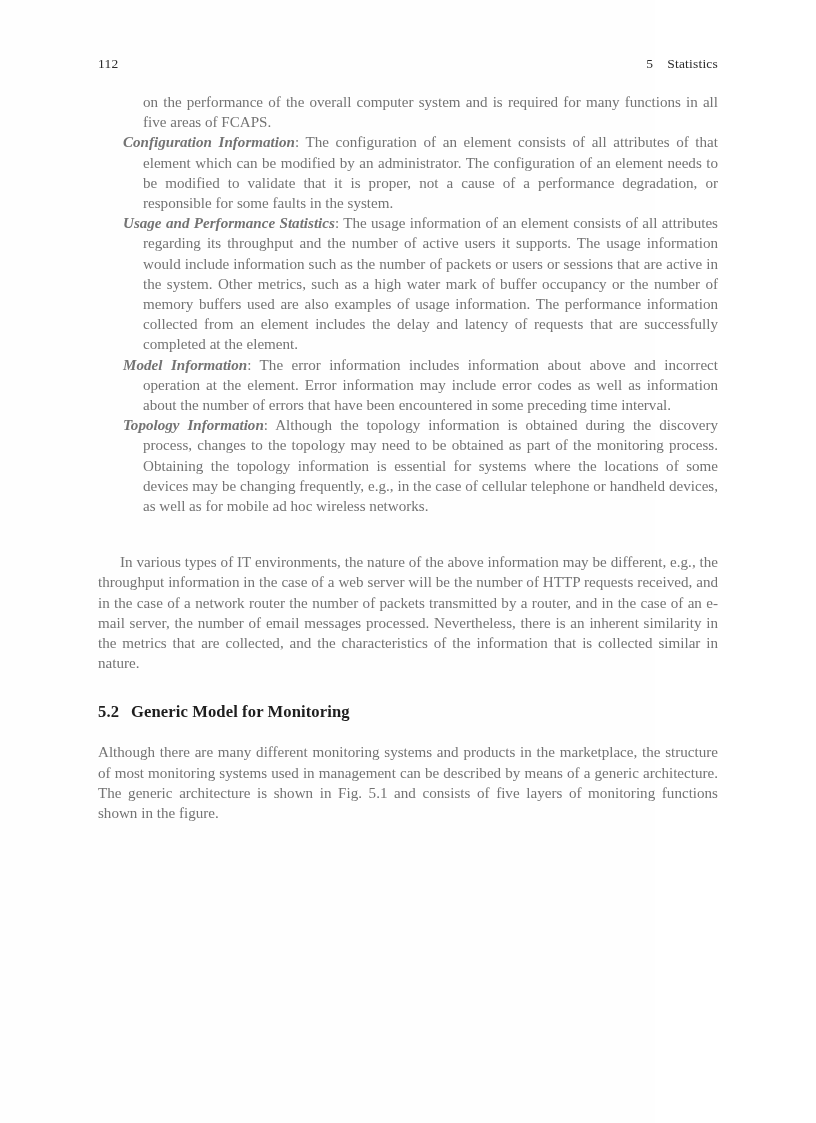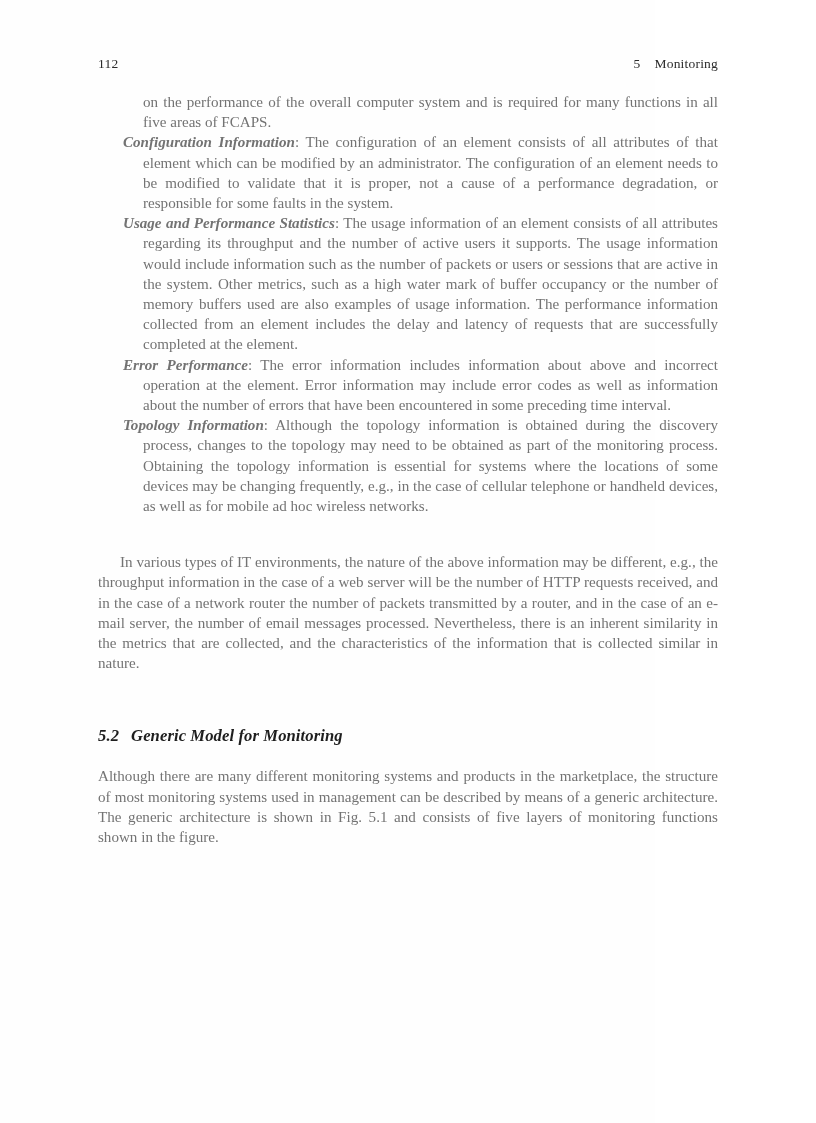--- a/index.html
+++ b/index.html
@@ -86,50 +86,50 @@
   .section-heading {
     margin: 0;
     font-size: 16.6px;
     font-weight: bold;
     line-height: 22px;
     color: #1e1e1e;
     letter-spacing: 0.1px;
   }
   .section-heading .sec-num { margin-right: 12px; }
 
-  .heading-block { margin-top: 52px; font-style: italic; }
+  .heading-block { margin-top: 28px; }
   .after-heading { margin-top: 19px; }
 </style>
 </head>
 <body>
 
 <div class="page">
 
   <div class="running-head">
     <span>112</span>
     <span class="chapter-ref">
       <span>5</span>
-      <span>Monitoring</span>
+      <span>Statistics</span>
     </span>
   </div>
 
   <div class="content">
 
     <p class="def-cont">on the performance of the overall computer system and is required for many functions in all five areas of FCAPS.</p>
 
     <p class="def-item">
       <span class="term">Configuration Information</span><span>:</span><span> The configuration of an element consists of all attributes of that element which can be modified by an administrator. The configuration of an element needs to be modified to validate that it is proper, not a cause of a performance degradation, or responsible for some faults in the system.</span>
     </p>
 
     <p class="def-item">
       <span class="term">Usage and Performance Statistics</span><span>:</span><span> The usage information of an element consists of all attributes regarding its throughput and the number of active users it supports. The usage information would include information such as the number of packets or users or sessions that are active in the system. Other metrics, such as a high water mark of buffer occupancy or the number of memory buffers used are also examples of usage information. The performance information collected from an element includes the delay and latency of requests that are successfully completed at the element.</span>
     </p>
 
     <p class="def-item">
-      <span class="term">Error Performance</span><span>:</span><span> The error information includes information about above and incorrect operation at the element. Error information may include error codes as well as information about the number of errors that have been encountered in some preceding time interval.</span>
+      <span class="term">Model Information</span><span>:</span><span> The error information includes information about above and incorrect operation at the element. Error information may include error codes as well as information about the number of errors that have been encountered in some preceding time interval.</span>
     </p>
 
     <p class="def-item">
       <span class="term">Topology Information</span><span>:</span><span> Although the topology information is obtained during the discovery process, changes to the topology may need to be obtained as part of the monitoring process. Obtaining the topology information is essential for systems where the locations of some devices may be changing frequently, e.g., in the case of cellular telephone or handheld devices, as well as for mobile ad hoc wireless networks.</span>
     </p>
 
     <p class="body-para gap-before-body">In various types of IT environments, the nature of the above information may be different, e.g., the throughput information in the case of a web server will be the number of HTTP requests received, and in the case of a network router the number of packets transmitted by a router, and in the case of an e-mail server, the number of email messages processed. Nevertheless, there is an inherent similarity in the metrics that are collected, and the characteristics of the information that is collected similar in nature.</p>
 
     <h2 class="section-heading heading-block">
       <span class="sec-num">5.2</span><span>Generic Model for Monitoring</span>

